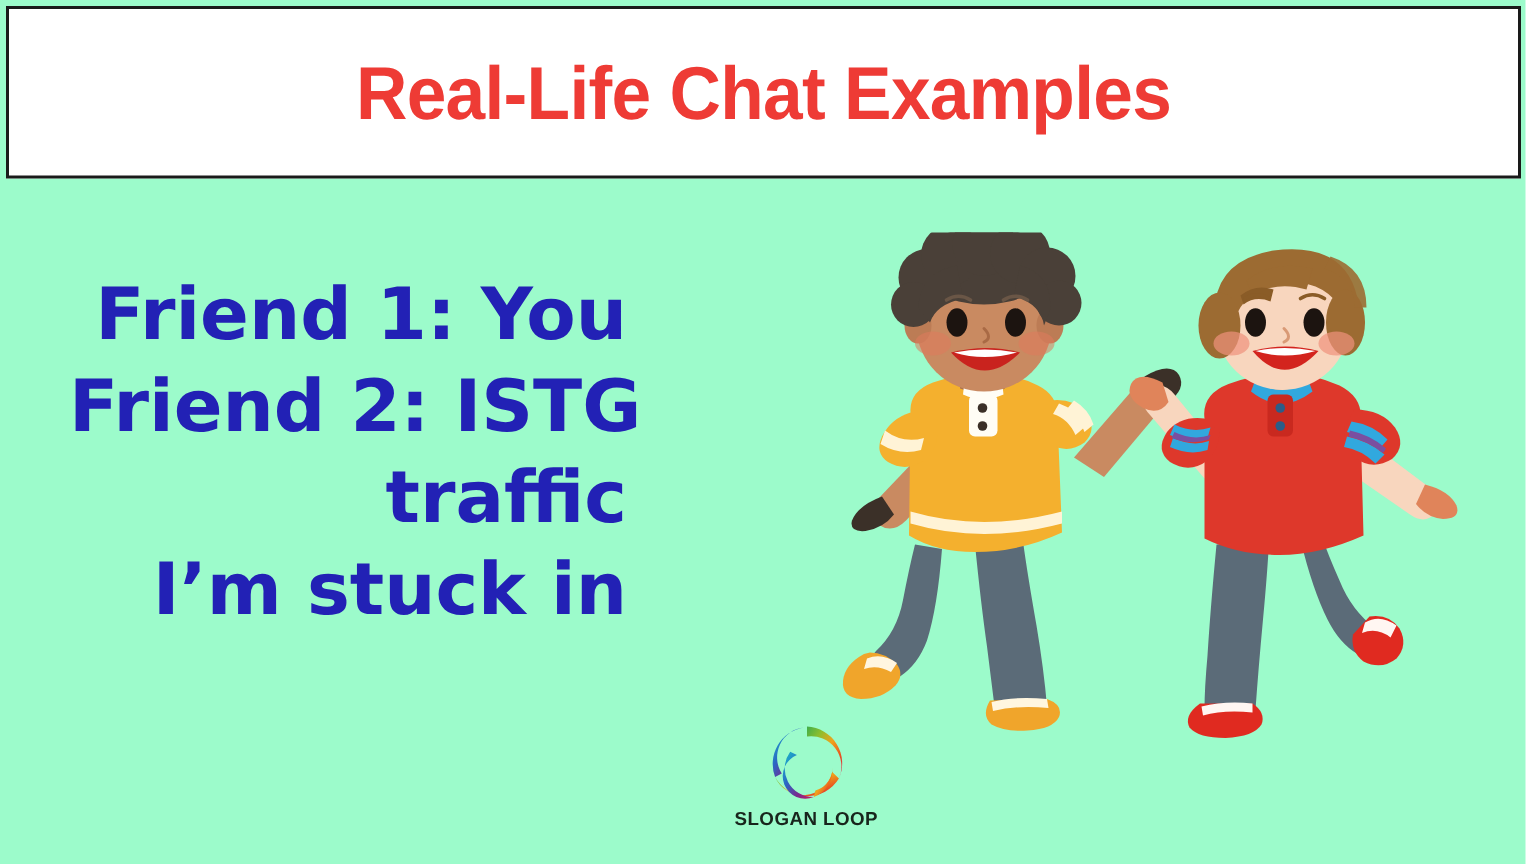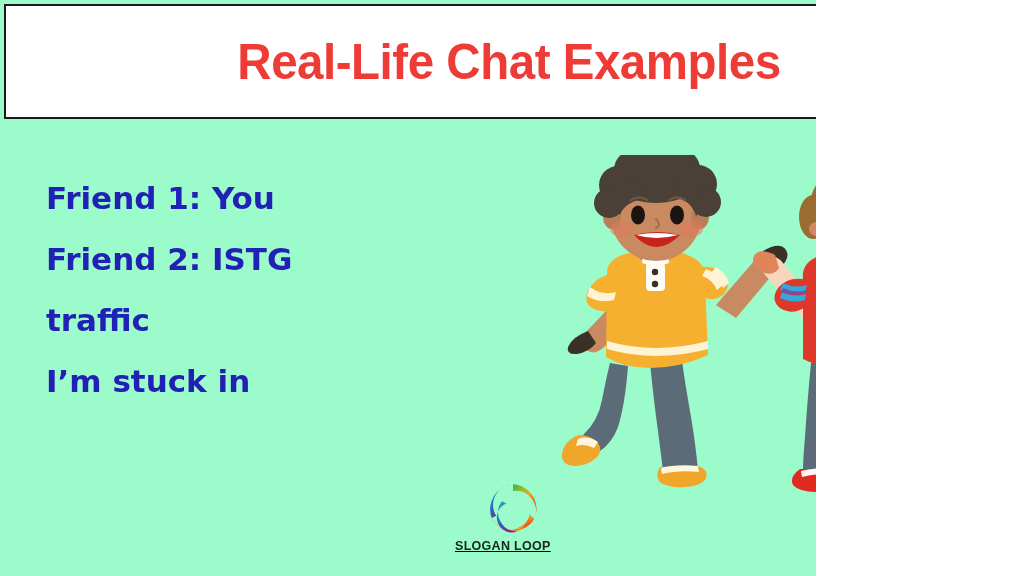--- a/index.html
+++ b/index.html
@@ -2,21 +2,21 @@
 <html><head>
 <meta charset="utf-8">
 <style>
   html, body {
     margin: 0;
     padding: 0;
     background: #ffffff;
   }
   #canvas {
     position: relative;
-    width: 816px;
+    width: 1017px;
     height: 576px;
     background: #9CFBCB;
     overflow: hidden;
     font-family: "Liberation Sans", sans-serif;
   }
 
   
   .header-banner {
     position: absolute;
     left: 4px;
@@ -37,39 +37,39 @@
     font-size: 50px;
     letter-spacing: -0.5px;
     white-space: nowrap;
     transform: scaleX(0.95);
   }
 
   
   .chat-block {
     position: absolute;
     left: 46px;
-    top: 168px;
+    top: 180px;
     width: 372px;
-    text-align: left;
+    text-align: right;
     color: #2221B5;
     font-family: "DejaVu Sans", sans-serif;
     font-weight: bold;
-    font-size: 31px;
+    font-size: 48px;
     line-height: 61px;
     letter-spacing: 0px;
   }
   .chat-line { display: block; white-space: nowrap; }
 
   
   .logo-wrap {
     position: absolute;
-    left: 455px;
+    left: 480px;
     top: 481px;
     width: 115px;
-    text-decoration: underline;
+    text-align: center;
   }
   .logo-mark {
     width: 56px;
     height: 56px;
     margin: 0 auto;
     display: block;
   }
   .logo-text {
     margin-top: 2px;
     font-family: "Liberation Sans", sans-serif;

